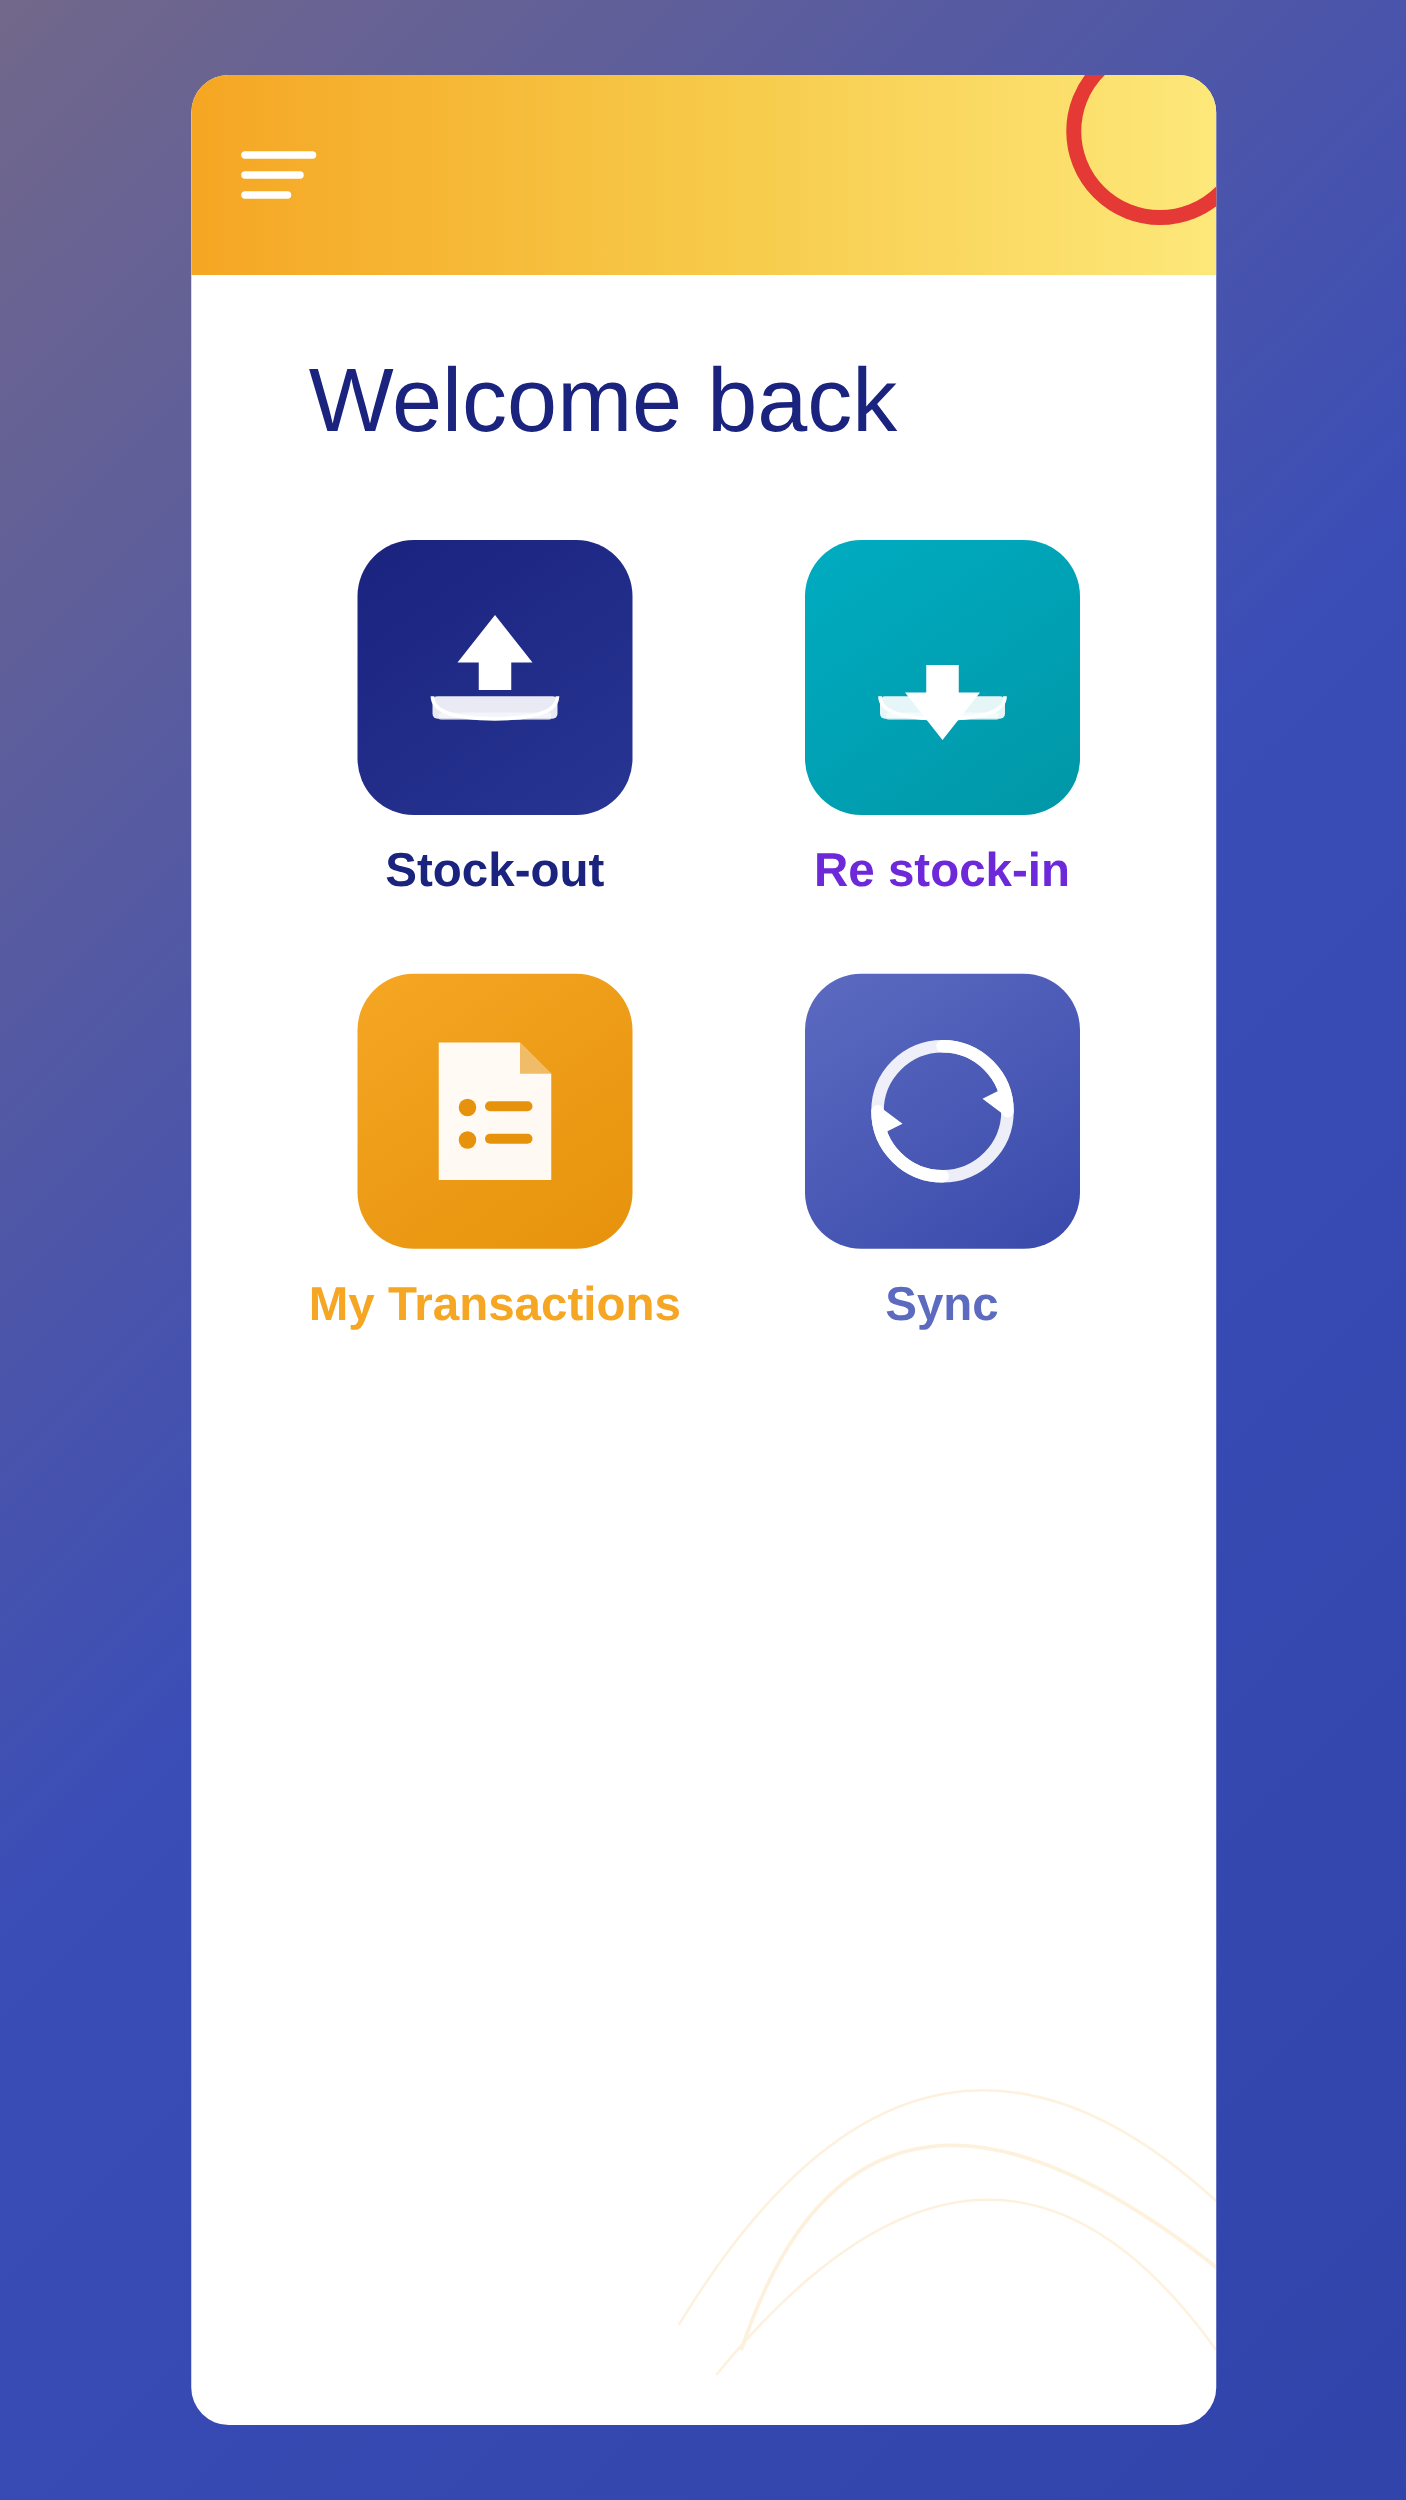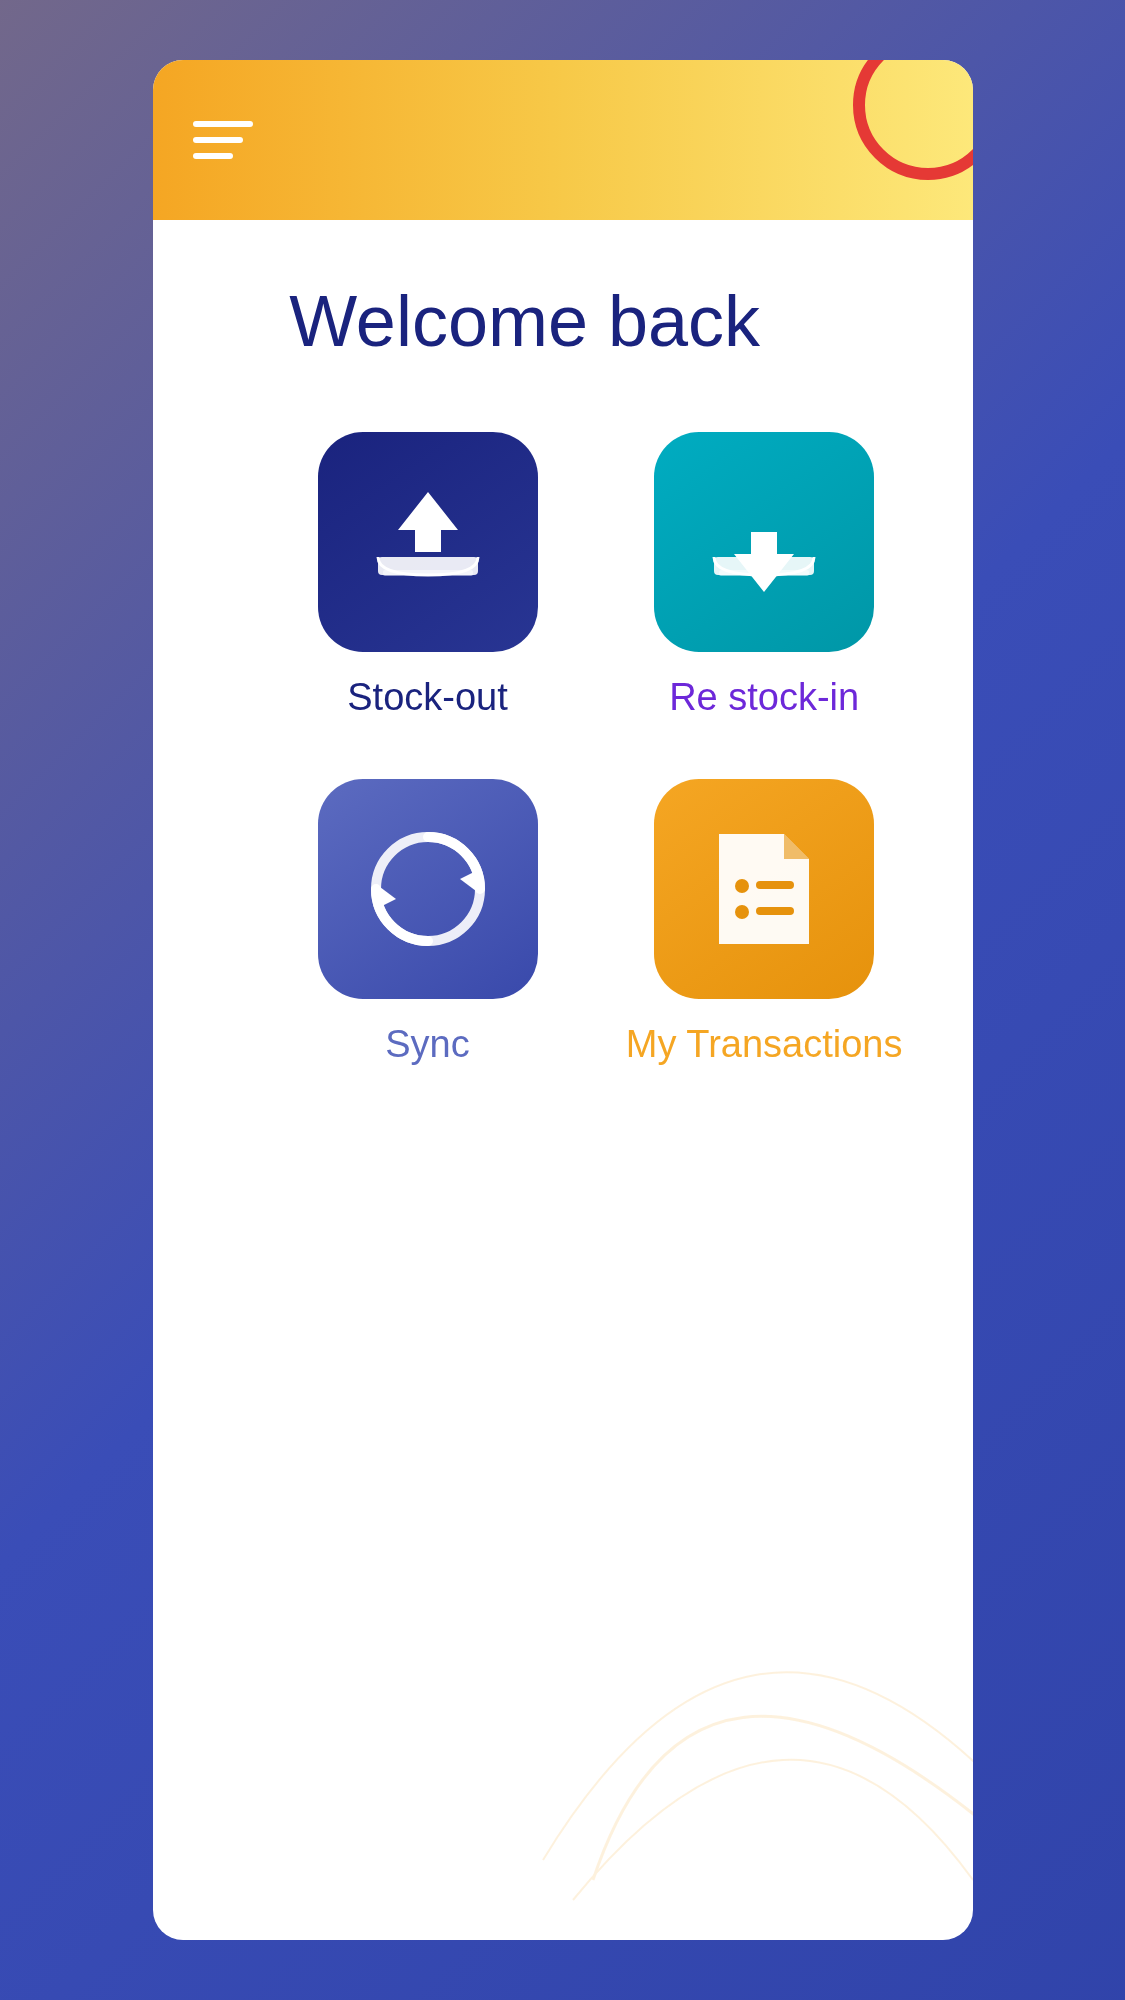--- a/index.html
+++ b/index.html
@@ -143,21 +143,21 @@
     .icon-box.orange {
       background: linear-gradient(145deg, #f5a623, #e6920c);
     }
 
     .icon-box.purple {
       background: linear-gradient(145deg, #5c6bc0, #3949ab);
     }
 
     .item-label {
       font-size: 38px;
-      font-weight: 400;
+      font-weight: 700;
     }
 
     .label-blue { color: #1a237e; }
     .label-teal { color: #6d28d9; }
     .label-orange { color: #f5a623; }
     .label-purple { color: #5c6bc0; }
 
     
     svg {
       overflow: visible;
@@ -215,49 +215,49 @@
 
             <polygon points="65,110 35,72 52,72 52,50 78,50 78,72 95,72" fill="white"></polygon>
 
             <path d="M15 75 Q15 93 65 93 Q115 93 115 75" stroke="white" stroke-width="3" fill="none"></path>
           </svg>
         </div>
         <span class="item-label label-teal">Re stock-in</span>
       </div>
 
       <div class="grid-item">
-        <div class="icon-box purple">
-          <svg width="130" height="130" viewBox="0 0 130 130" fill="none">
-
-            <circle cx="65" cy="65" r="52" stroke="white" stroke-width="10" fill="none" opacity="0.9"></circle>
-
-            <path d="M 65 13 A 52 52 0 0 1 117 65" stroke="white" stroke-width="10" fill="none" stroke-linecap="round"></path>
-
-            <polygon points="117,45 117,70 97,55" fill="white"></polygon>
-
-            <path d="M 65 117 A 52 52 0 0 1 13 65" stroke="white" stroke-width="10" fill="none" stroke-linecap="round"></path>
-
-            <polygon points="13,85 13,60 33,75" fill="white"></polygon>
-          </svg>
-        </div>
-        <span class="item-label label-purple">Sync</span>
-      </div>
-
-      <div class="grid-item">
         <div class="icon-box orange">
           <svg width="120" height="130" viewBox="0 0 120 130" fill="none">
 
             <path d="M15 10 L80 10 L105 35 L105 120 L15 120 Z" fill="white" opacity="0.95"></path>
 
             <path d="M80 10 L80 35 L105 35 Z" fill="#e6920c" opacity="0.6"></path>
 
             <circle cx="38" cy="62" r="7" fill="#e6920c"></circle>
             <rect x="52" y="57" width="38" height="8" rx="4" fill="#e6920c"></rect>
             <circle cx="38" cy="88" r="7" fill="#e6920c"></circle>
             <rect x="52" y="83" width="38" height="8" rx="4" fill="#e6920c"></rect>
           </svg>
         </div>
         <span class="item-label label-orange">My Transactions</span>
       </div>
 
+      <div class="grid-item">
+        <div class="icon-box purple">
+          <svg width="130" height="130" viewBox="0 0 130 130" fill="none">
+
+            <circle cx="65" cy="65" r="52" stroke="white" stroke-width="10" fill="none" opacity="0.9"></circle>
+
+            <path d="M 65 13 A 52 52 0 0 1 117 65" stroke="white" stroke-width="10" fill="none" stroke-linecap="round"></path>
+
+            <polygon points="117,45 117,70 97,55" fill="white"></polygon>
+
+            <path d="M 65 117 A 52 52 0 0 1 13 65" stroke="white" stroke-width="10" fill="none" stroke-linecap="round"></path>
+
+            <polygon points="13,85 13,60 33,75" fill="white"></polygon>
+          </svg>
+        </div>
+        <span class="item-label label-purple">Sync</span>
+      </div>
+
     </div>
   </div>
 </div>
 
 </body></html>

